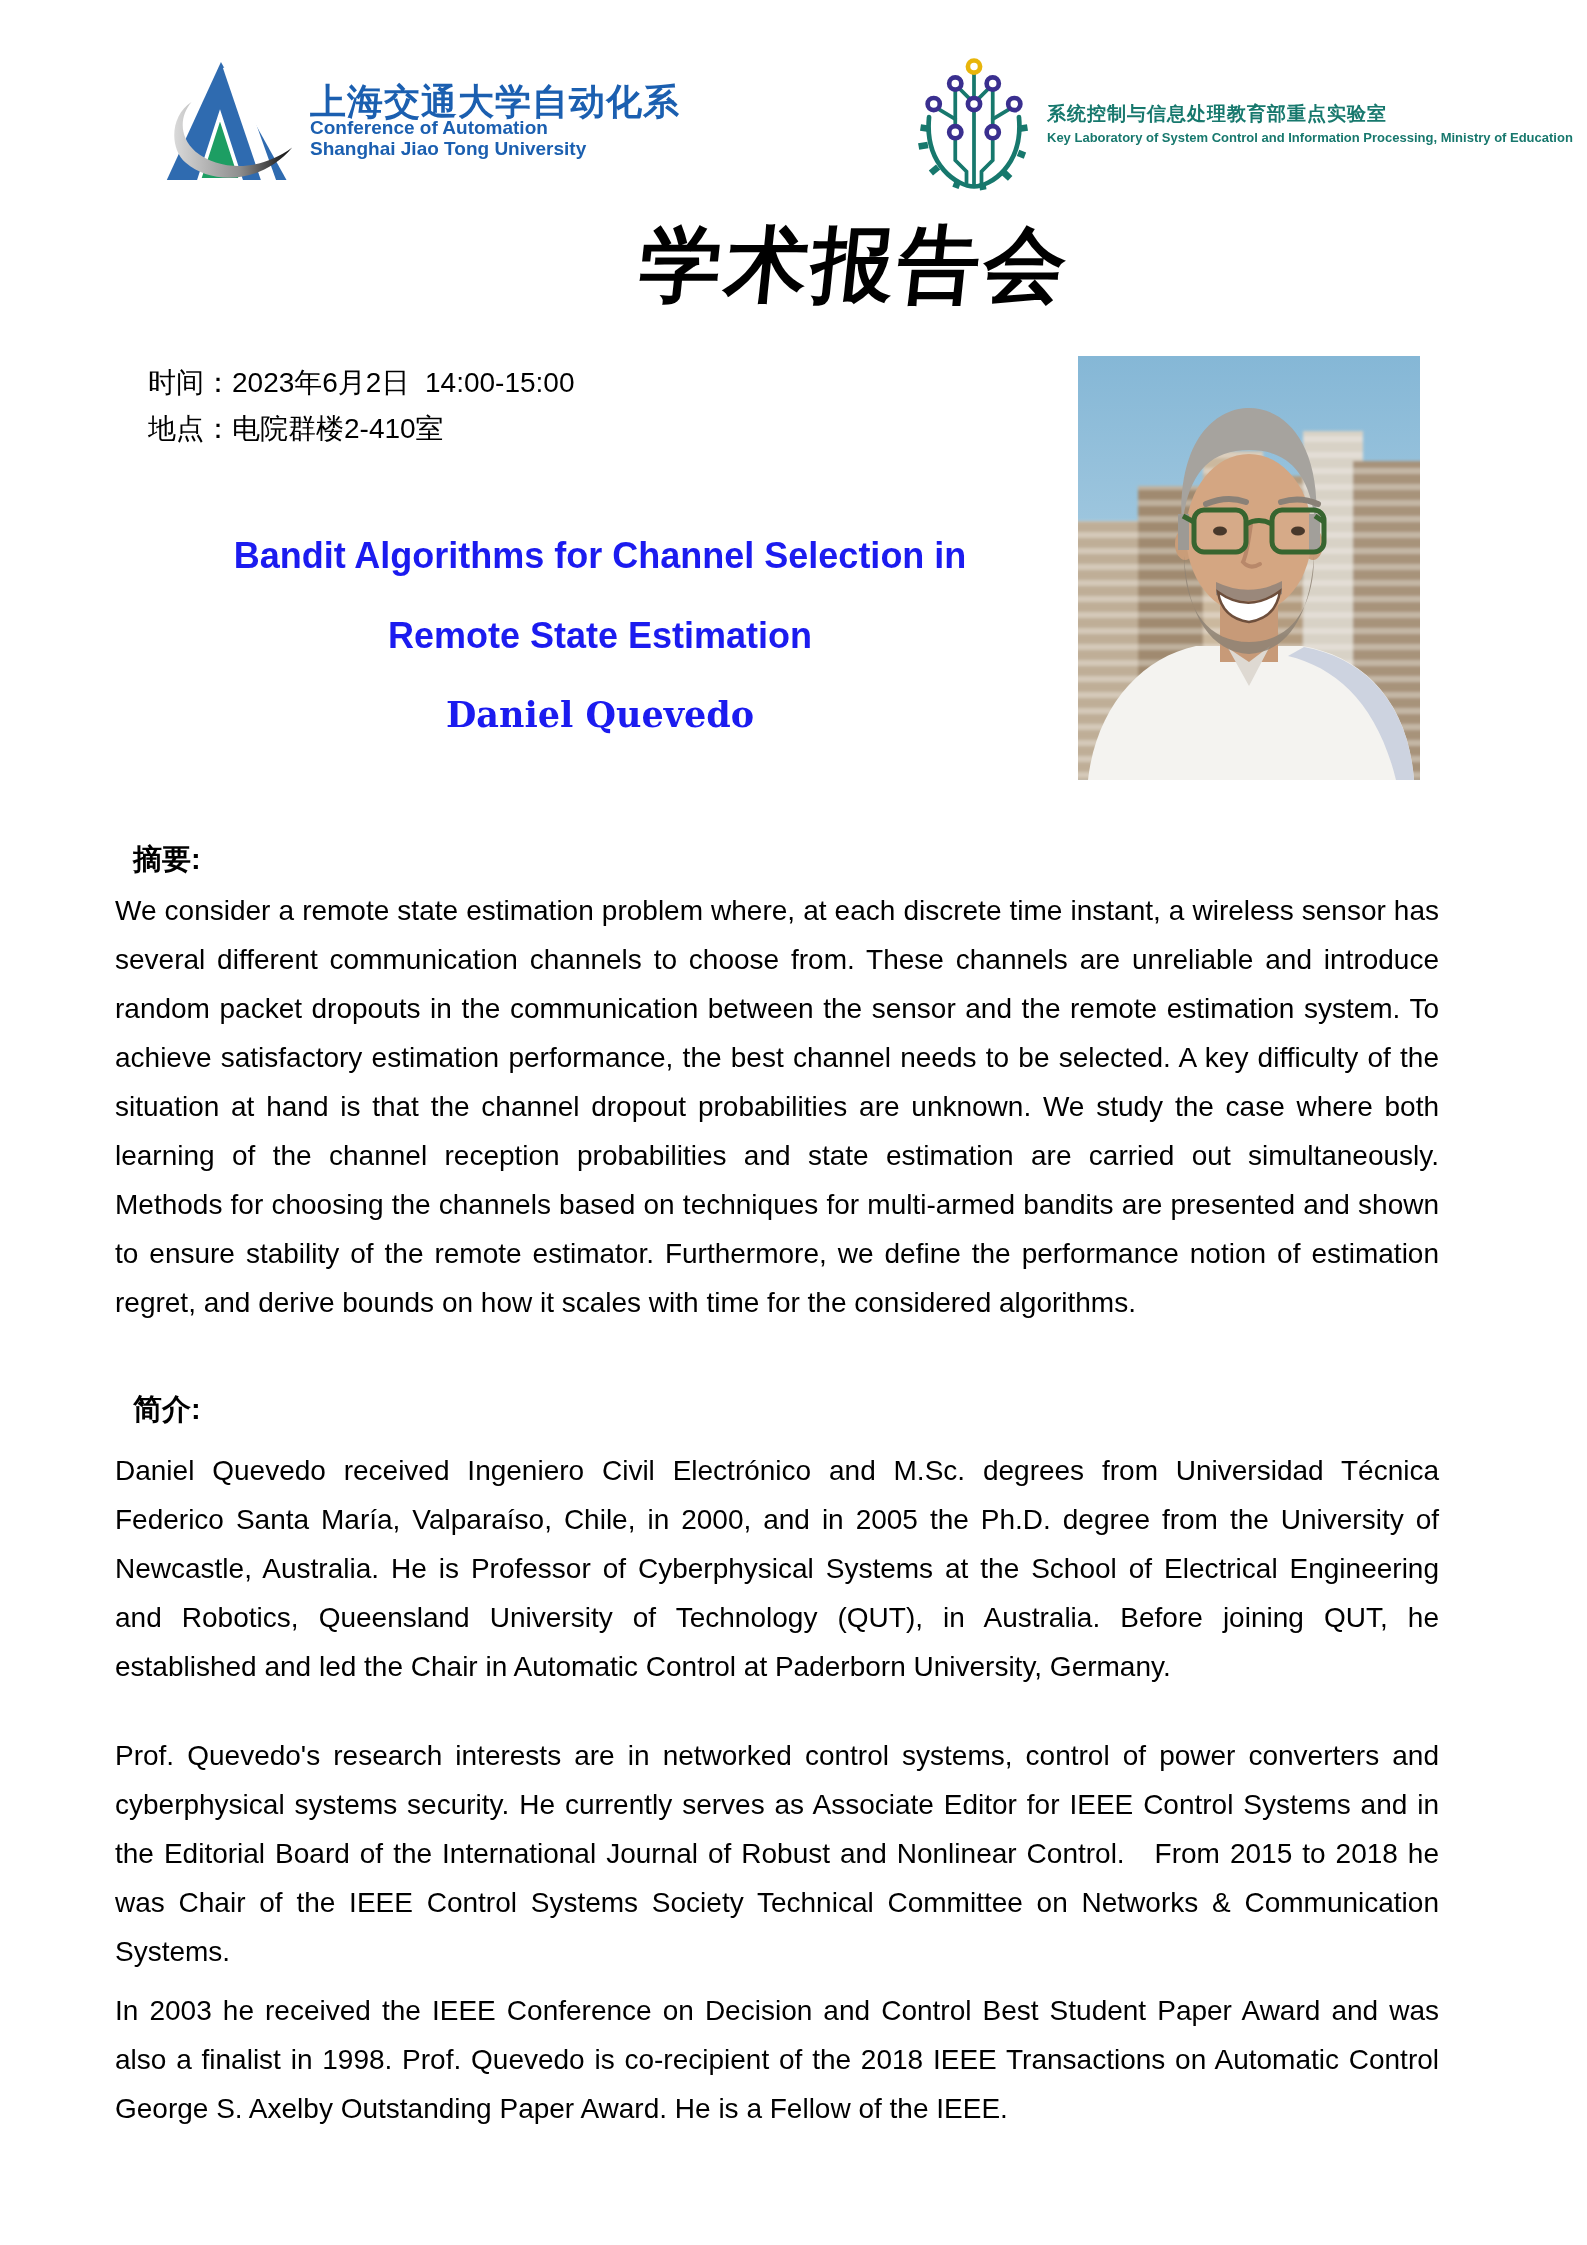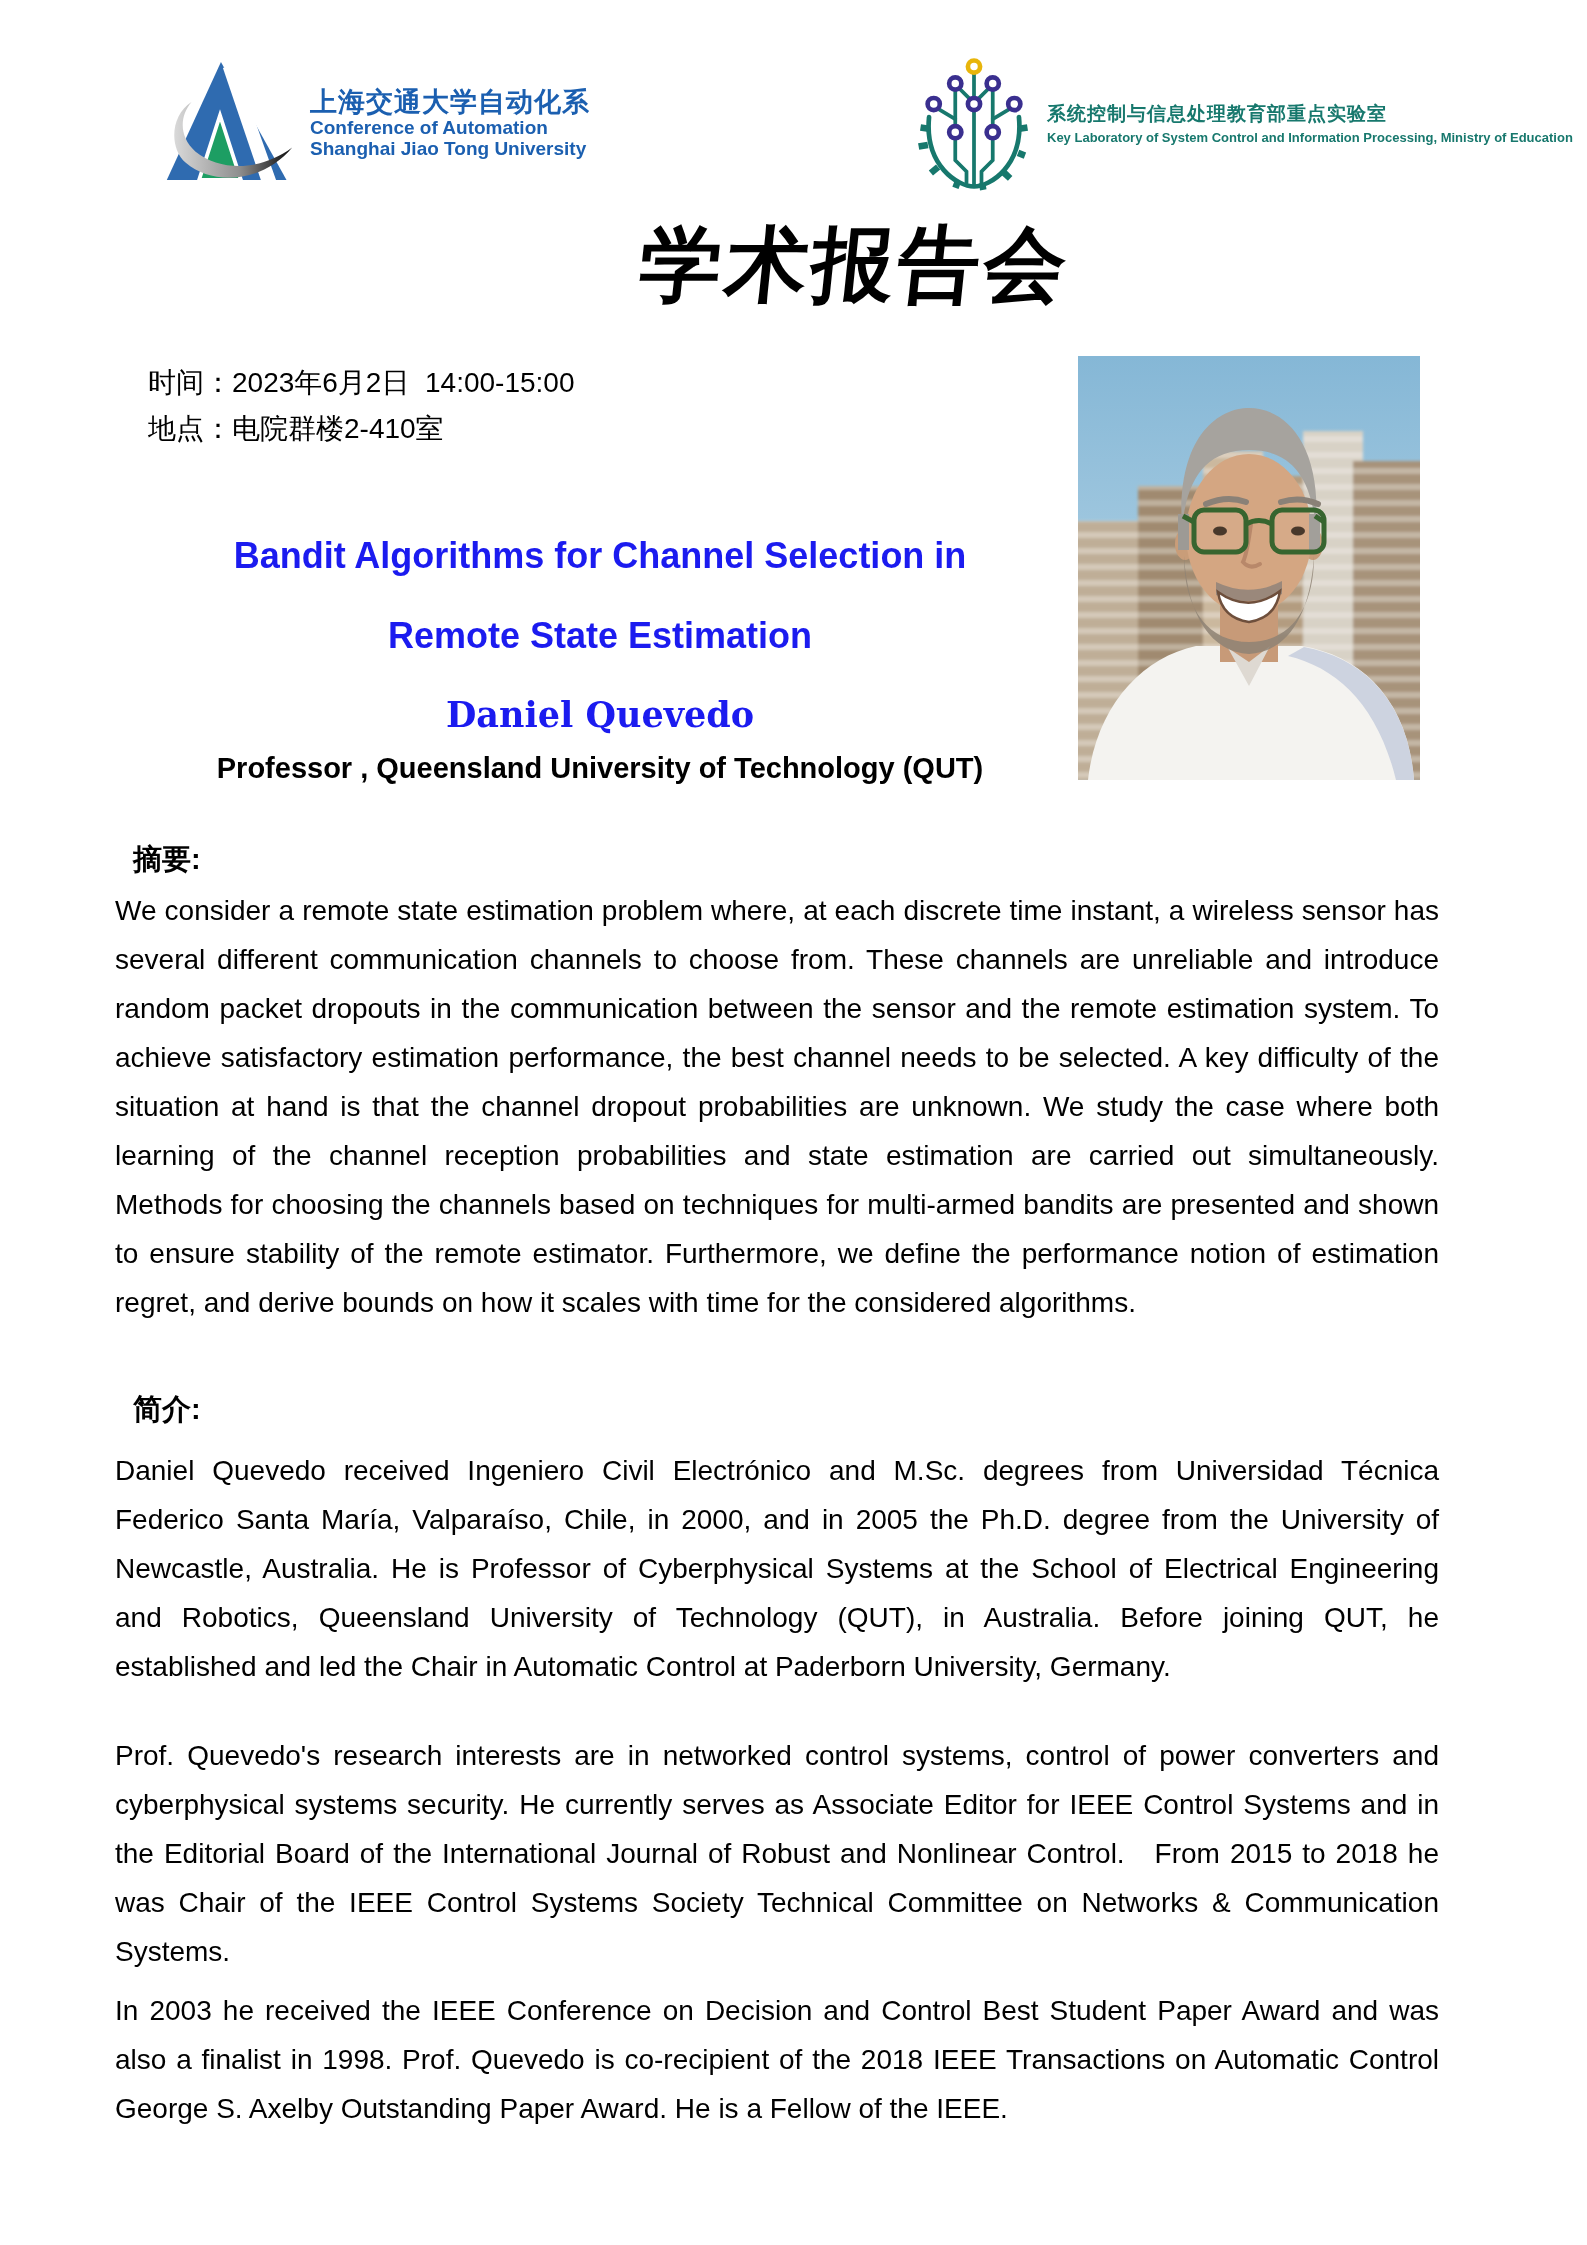--- a/index.html
+++ b/index.html
@@ -5,21 +5,21 @@
 <style>
   html,body{margin:0;padding:0;background:#888;}
   .page{
     position:relative;width:1587px;height:2245px;background:#ffffff;
     margin:0 auto;overflow:hidden;
     font-family:"Liberation Sans",sans-serif;color:#000;
   }
   
   .logo-left{position:absolute;left:163px;top:58px;display:flex;align-items:center;}
   .logo-left .txt{margin-left:14px;color:var(--logo-blue,#1b5fb0);}
-  .logo-left .cn{font-size:27px;font-weight:bold;line-height:30px;letter-spacing:1px;}
+  .logo-left .cn{font-size:36px;font-weight:bold;line-height:30px;letter-spacing:1px;}
   .logo-left .en{font-size:19px;font-weight:bold;line-height:21px;}
   .logo-right{position:absolute;left:913px;top:46px;display:flex;align-items:center;}
   .logo-right .txt{margin-left:12px;color:var(--logo-teal,#17786d);}
   .logo-right .cn{font-size:19px;font-weight:bold;line-height:32px;letter-spacing:1px;}
   .logo-right .en{font-size:13px;font-weight:bold;line-height:16px;}
   
   .banner{
     position:absolute;left:555px;top:208px;width:600px;height:112px;
     text-align:center;font-size:82px;font-weight:900;letter-spacing:4px;
     color:#000;transform:skewX(-6deg);line-height:112px;
@@ -127,21 +127,20 @@
   <div class="banner">学术报告会</div>
 
   <div class="info">
     <div><span>时间：</span><span class="val">2023年6月2日  14:00-15:00</span></div>
     <div><span>地点：</span><span class="val">电院群楼2-410室</span></div>
   </div>
 
   <div class="talkline t1 talk-title">Bandit Algorithms for Channel Selection in</div>
   <div class="talkline t2 talk-title">Remote State Estimation</div>
   <div class="talkline t3 speaker">Daniel Quevedo</div>
-  <div class="talkline affil">Professor , Queensland University of Technology (QUT)</div>
 
   <div class="photo" role="img" aria-label="Portrait photo of Daniel Quevedo">
     <svg width="342" height="424" viewBox="0 0 342 424" aria-hidden="true">
       <defs>
         <linearGradient id="sky" x1="0" y1="0" x2="0" y2="1">
           <stop offset="0" stop-color="#85b7d6"></stop>
           <stop offset="1" stop-color="#c2dcea"></stop>
         </linearGradient>
         <pattern id="win" width="342" height="16" patternUnits="userSpaceOnUse">
           <rect y="0" width="342" height="6" fill="rgba(255,255,255,0.55)"></rect>

